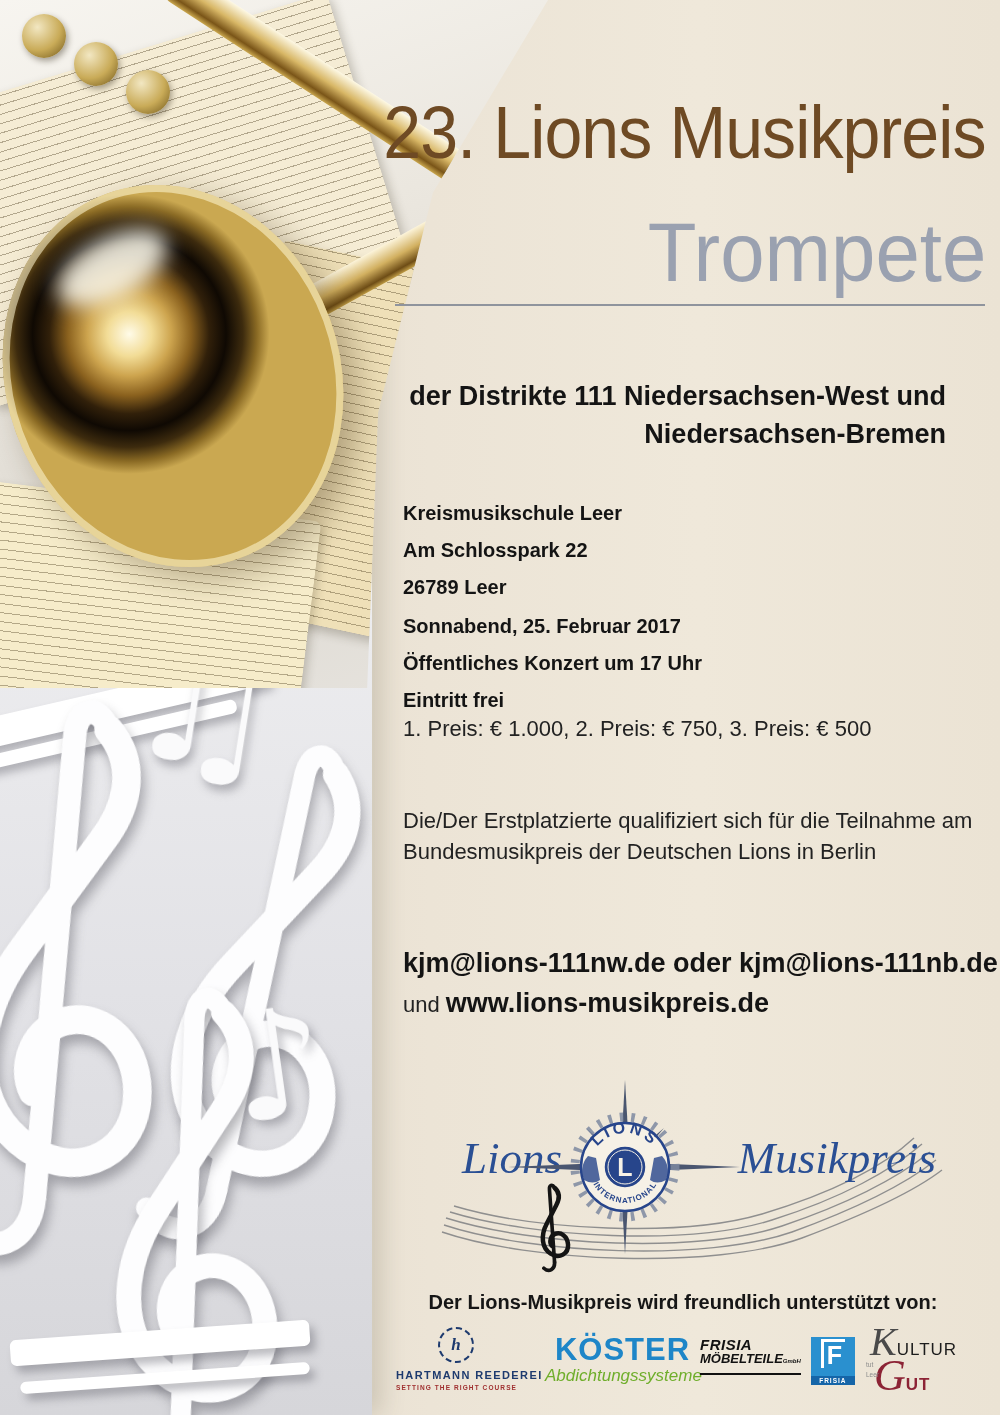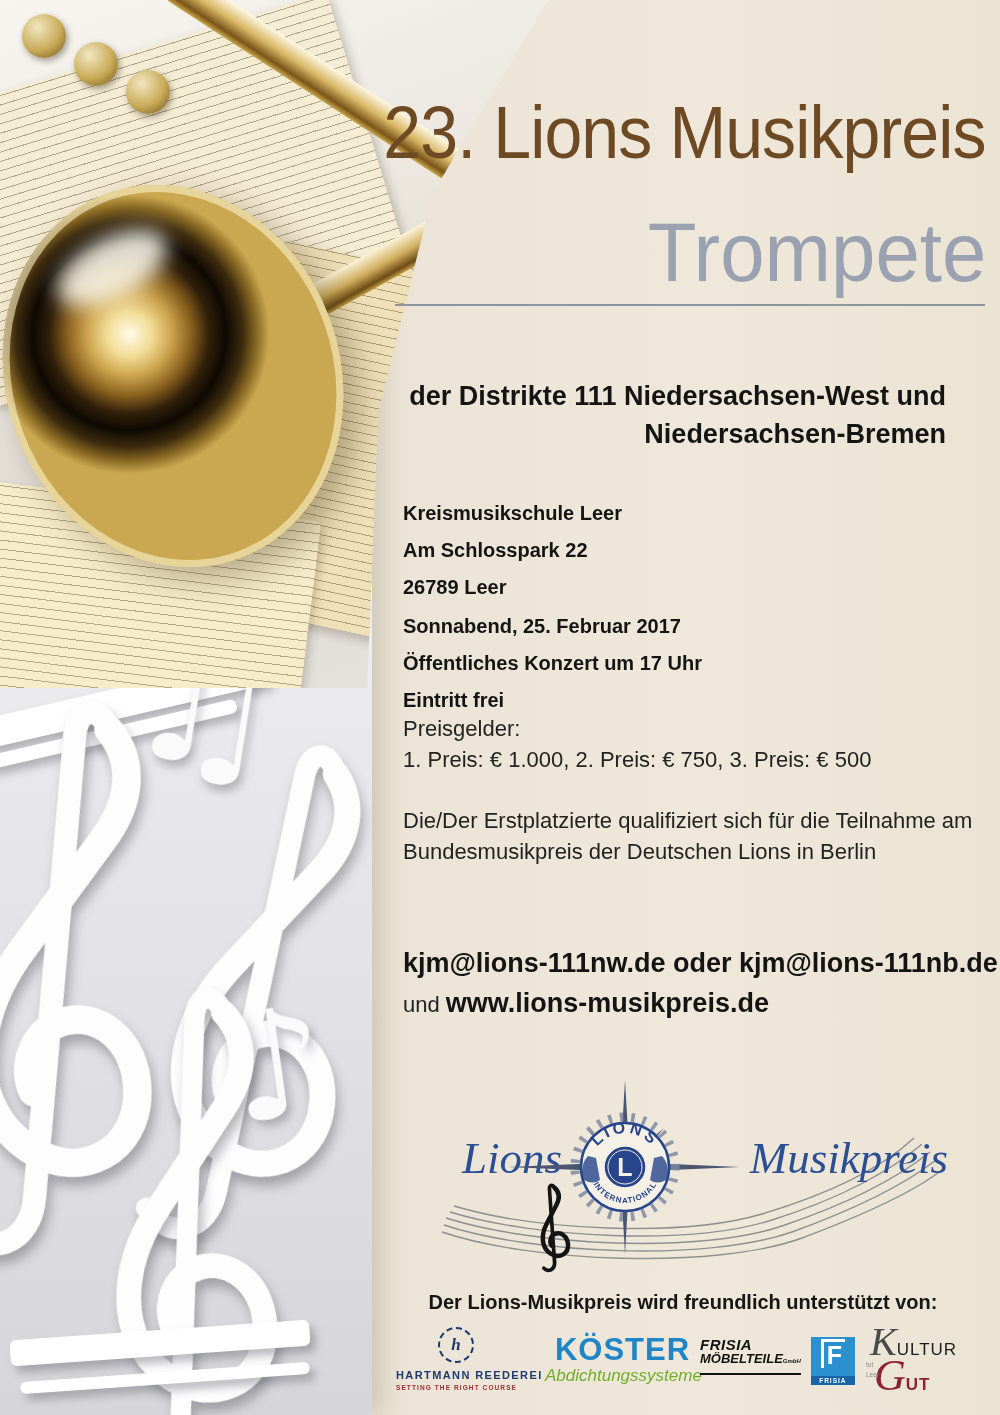--- a/index.html
+++ b/index.html
@@ -157,21 +157,20 @@
     <div>26789 Leer</div>
   </div>
 
   <div class="block-bold" style="top:608px;">
     <div>Sonnabend, 25. Februar 2017</div>
     <div>Öffentliches Konzert um 17 Uhr</div>
     <div>Eintritt frei</div>
   </div>
 
   <div class="block-reg" style="top:713px;">
-    <div>Preisgelder:</div>
     <div>1. Preis: € 1.000, 2. Preis: € 750, 3. Preis: € 500</div>
   </div>
 
   <div class="block-reg" style="top:805px;">
     <div>Die/Der Erstplatzierte qualifiziert sich für die Teilnahme am</div>
     <div>Bundesmusikpreis der Deutschen Lions in Berlin</div>
   </div>
 
   <div class="emails">kjm@lions-111nw.de oder kjm@lions-111nb.de</div>
   <div class="website-line"><span>und </span><b>www.lions-musikpreis.de</b></div>
@@ -180,21 +179,21 @@
     <svg class="swoosh" viewBox="0 0 520 186">
       <g fill="none" stroke="#8f8f8f" stroke-width="1.4">
         <path d="M14 118 C95 142 240 150 322 126 C392 105 444 78 474 50"></path>
         <path d="M10 124 C95 150 250 158 332 132 C402 110 452 82 482 56"></path>
         <path d="M6 130 C95 158 258 166 342 138 C410 115 460 88 490 64"></path>
         <path d="M4 137 C92 166 266 174 352 144 C418 120 468 94 496 72"></path>
         <path d="M2 144 C90 174 274 182 362 150 C426 126 476 102 502 82"></path>
       </g>
     </svg>
     <span class="logo-word" style="left:22px;">Lions</span>
-    <span class="logo-word" style="right:12px;">Musikpreis</span>
+    <span class="logo-word" style="right:24px;">Musikpreis</span>
     <svg class="emblem" viewBox="0 0 146 146">
       <g fill="#4a5670">
         <polygon points="73,-14 76.5,46 69.5,46"></polygon>
         <polygon points="73,160 76.5,100 69.5,100"></polygon>
         <polygon points="-44,73 33,69.8 33,76.2"></polygon>
         <polygon points="188,73 113,69.8 113,76.2"></polygon>
         <polygon points="34,34 62,58 58,62"></polygon>
         <polygon points="112,34 84,58 88,62"></polygon>
         <polygon points="34,112 62,88 58,92"></polygon>
         <polygon points="112,112 84,88 88,92"></polygon>

